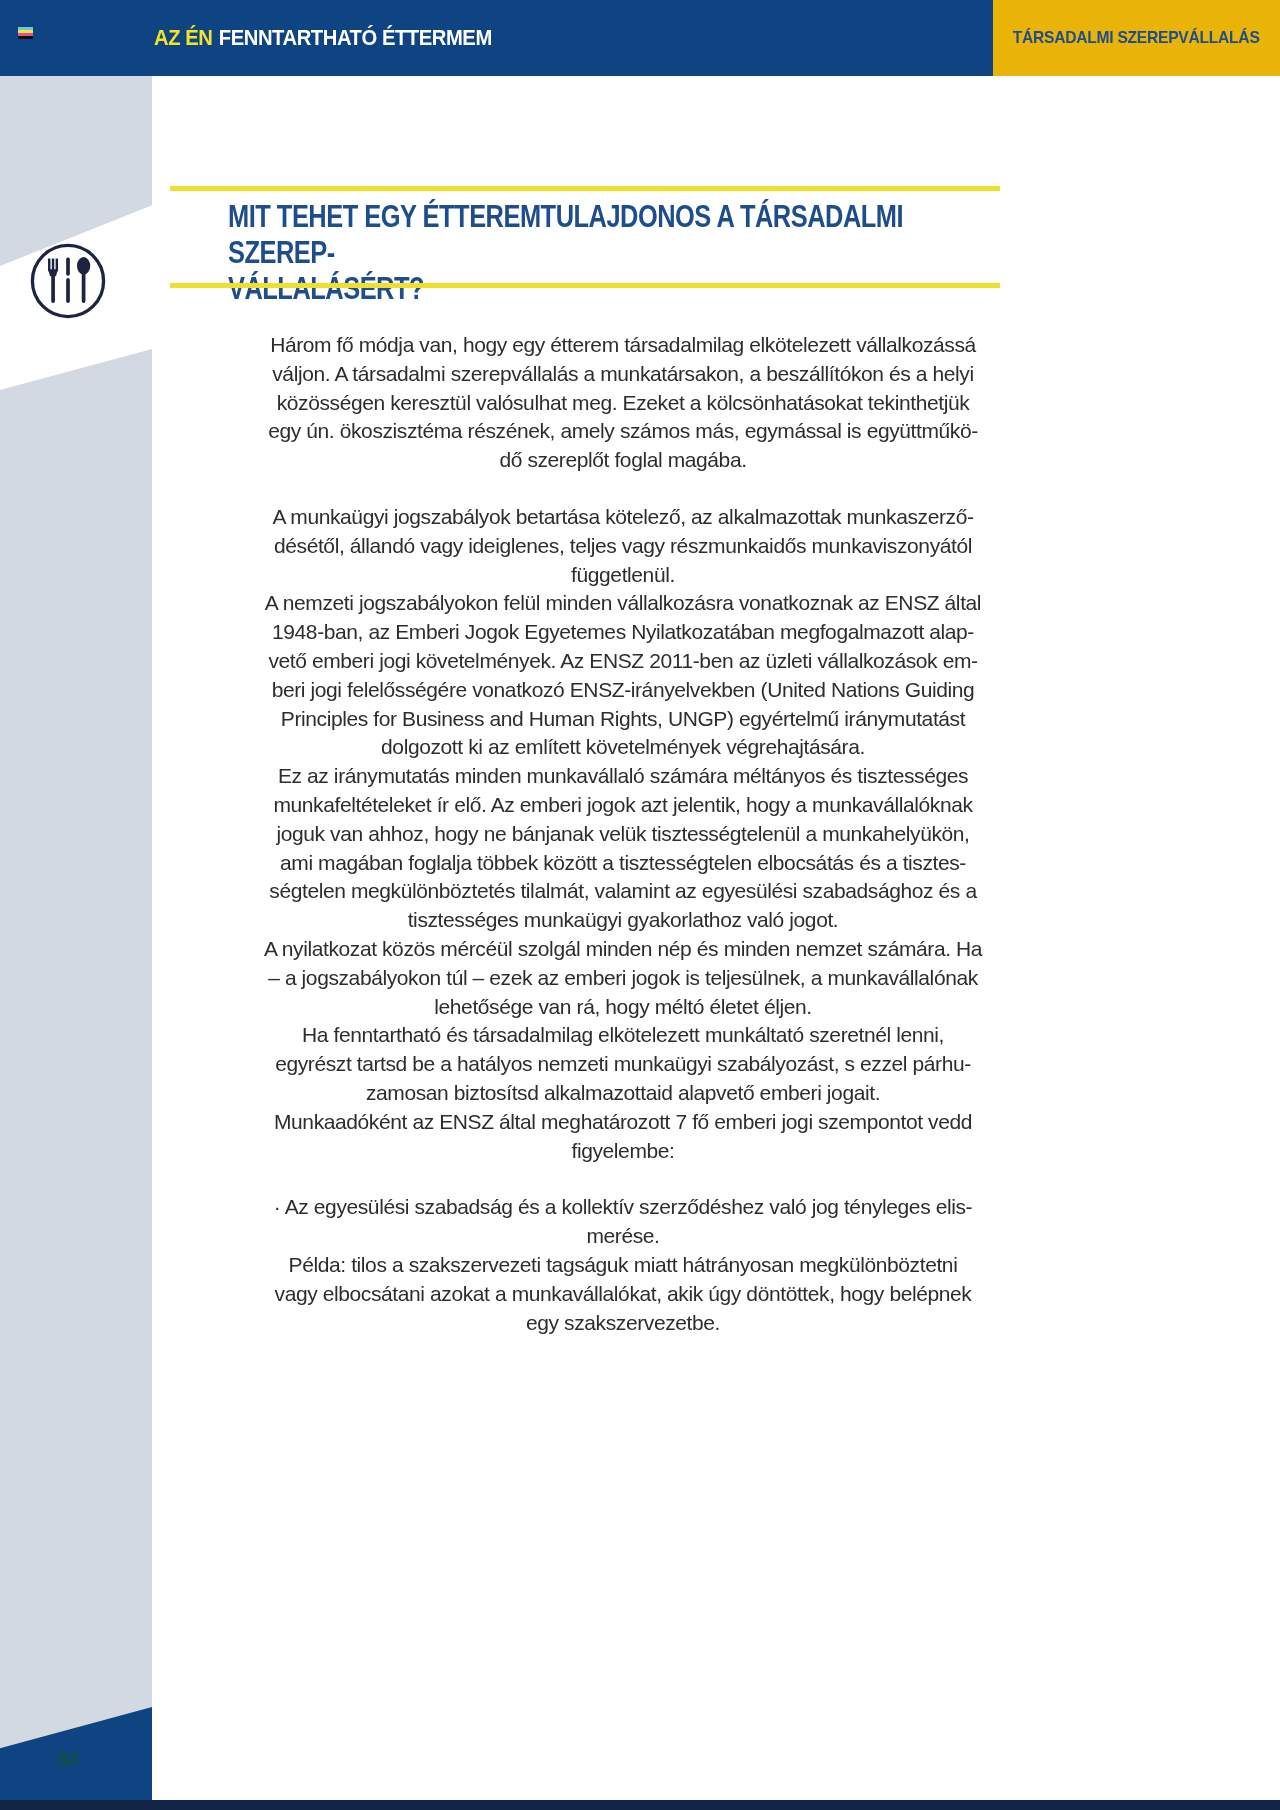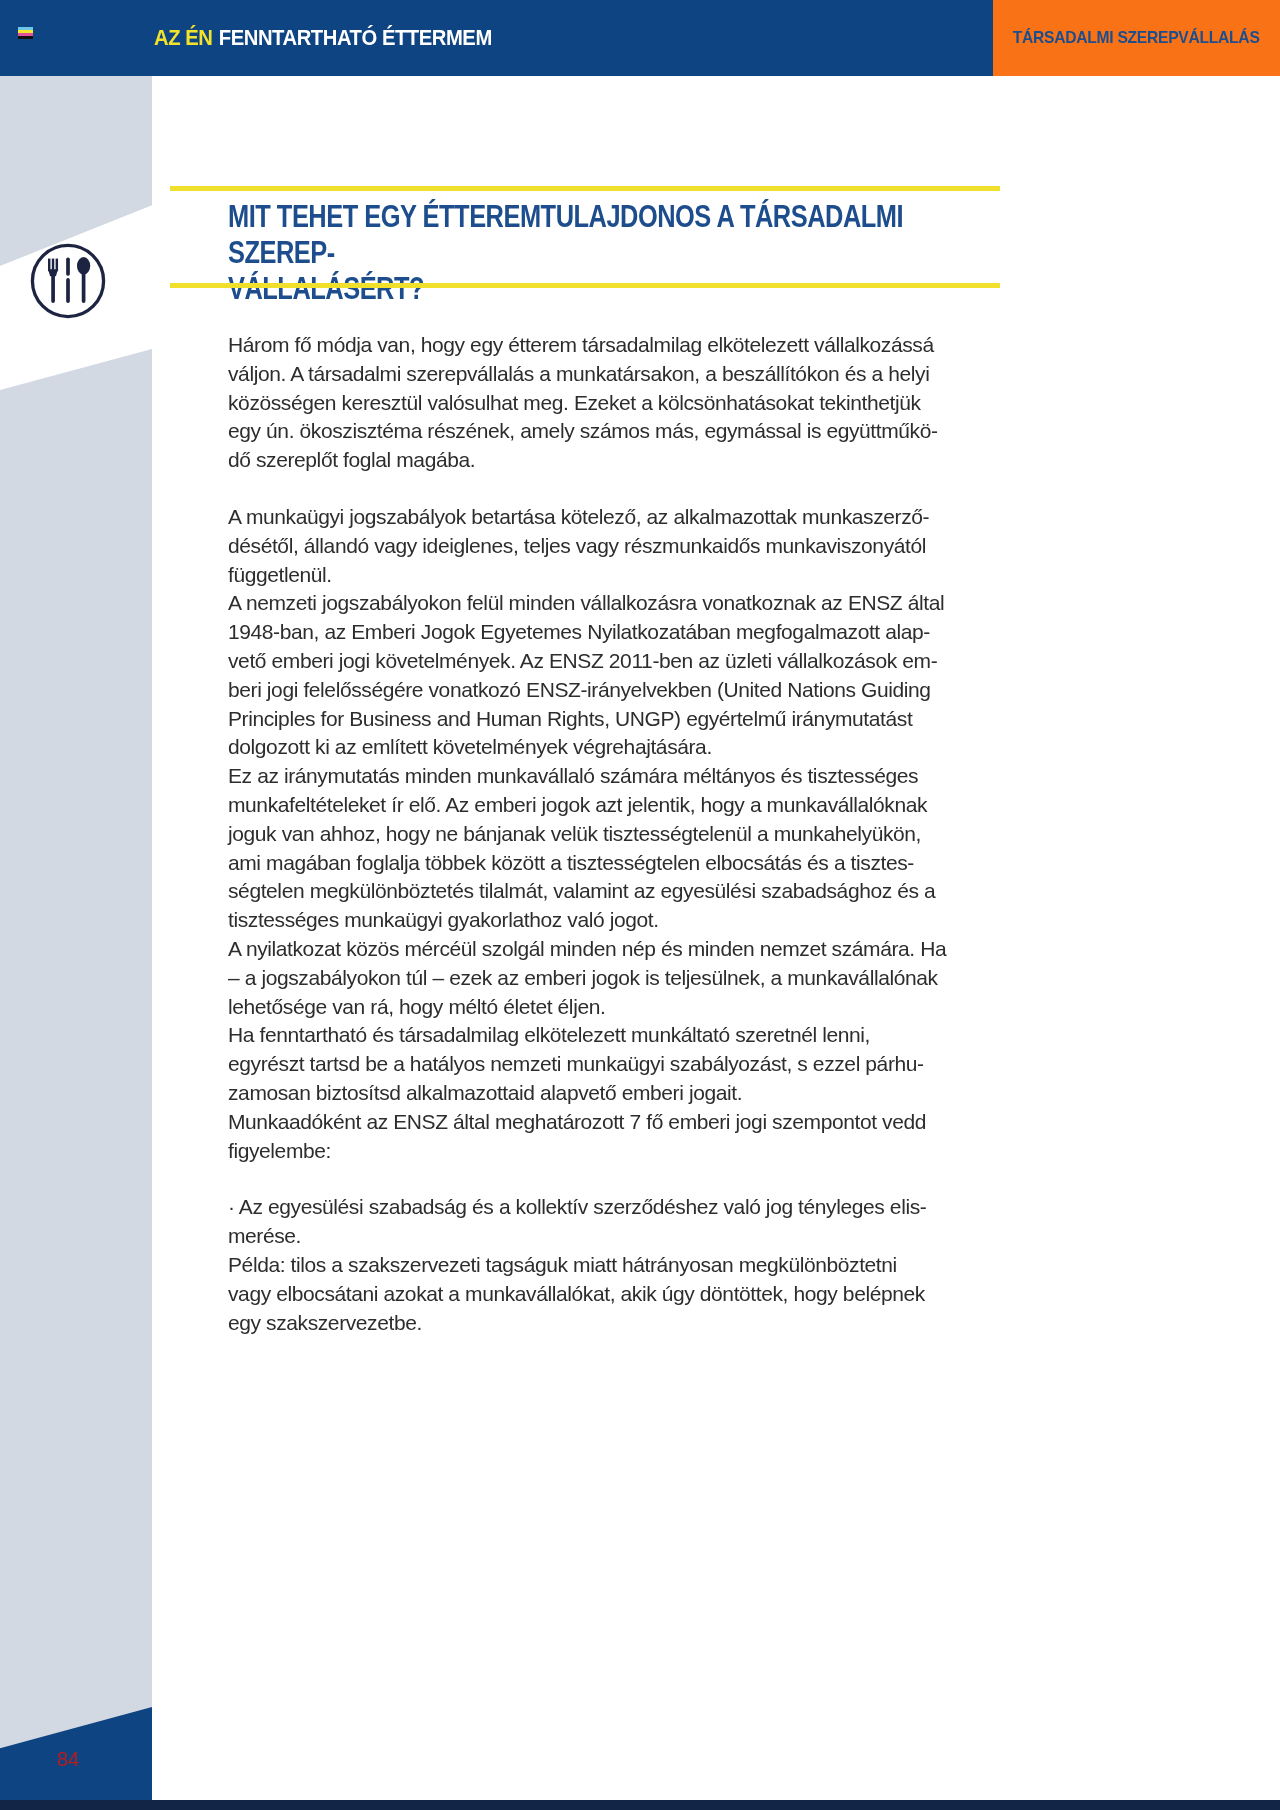--- a/index.html
+++ b/index.html
@@ -2,51 +2,51 @@
 <html><head>
 <meta charset="utf-8">
 <style>
   html,body{margin:0;padding:0;}
   body{
     width:1280px;height:1810px;position:relative;background:#ffffff;
     font-family:"Liberation Sans",sans-serif;overflow:hidden;
   }
   
   .header-bar{position:absolute;left:0;top:0;width:993px;height:76px;background:#0d4481;}
-  .header-tab{position:absolute;left:993px;top:0;width:287px;height:76px;background:#f97316;
+  .header-tab{position:absolute;left:993px;top:0;width:287px;height:76px;background:#eab308;
     display:flex;align-items:center;justify-content:center;}
   .brand{position:absolute;left:154px;top:0;height:76px;display:flex;align-items:center;
     font-weight:bold;font-size:22px;letter-spacing:-0.5px;transform:scaleX(.92);transform-origin:left center;white-space:nowrap;}
   .brand .hl{color:#f3e22c;margin-right:7px;}
   .brand .rest{color:#ffffff;}
   .section-label{color:#1d4d8c;font-weight:bold;font-size:17px;letter-spacing:-0.3px;
     transform:scaleX(.92);white-space:nowrap;}
   .flag{position:absolute;left:18px;top:27px;width:15px;height:12px;display:flex;flex-direction:column;}
   .flag div{flex:1;}
   
   .col-top{position:absolute;left:0;top:76px;width:152px;height:190px;background:#d3d9e3;
     clip-path:polygon(0 0,100% 0,100% 68%,0 100%);}
   .col-main{position:absolute;left:0;top:349px;width:152px;height:1461px;background:#d3d9e3;
     clip-path:polygon(0 2.8%,100% 0,100% 100%,0 100%);}
   .col-blue{position:absolute;left:0;top:1707px;width:152px;height:103px;background:#0d4481;
     clip-path:polygon(0 40%,100% 0,100% 100%,0 100%);}
-  .page-num{position:absolute;left:57px;top:1748px;color:#b91c1c;font-size:20px;}
+  .page-num{position:absolute;left:57px;top:1748px;color:#14532d;font-size:20px;}
   .bottom-strip{position:absolute;left:0;top:1800px;width:1280px;height:10px;background:#132546;}
   
   .badge{position:absolute;left:29px;top:242px;width:78px;height:78px;}
   
   .rule{position:absolute;left:170px;width:830px;height:5px;background:#f0df2b;}
   .rule.top{top:186px;}
   .rule.bottom{top:283px;}
   .page-title{position:absolute;left:228px;top:199px;width:960px;
     color:#1d4d8c;font-weight:bold;font-size:31px;line-height:36px;letter-spacing:-0.6px;
     transform:scaleX(.82);transform-origin:left top;white-space:pre-line;}
   .body-col{position:absolute;left:228px;top:331px;width:790px;
     color:#2d2d2d;font-size:21px;line-height:28.8px;letter-spacing:-0.4px;}
-  .block{white-space:pre-line;}
+  .block{white-space:pre-line;text-align:center;}
   .block.heading{font-weight:bold;}
   .block.spacer{height:28px;}
 </style>
 </head>
 <body>
 
 <div class="header-bar"></div>
 <div class="flag">
   <div class="flag-stripe" style="background: rgb(110, 198, 230);"></div>
   <div class="flag-stripe" style="background: rgb(245, 230, 46);"></div>

